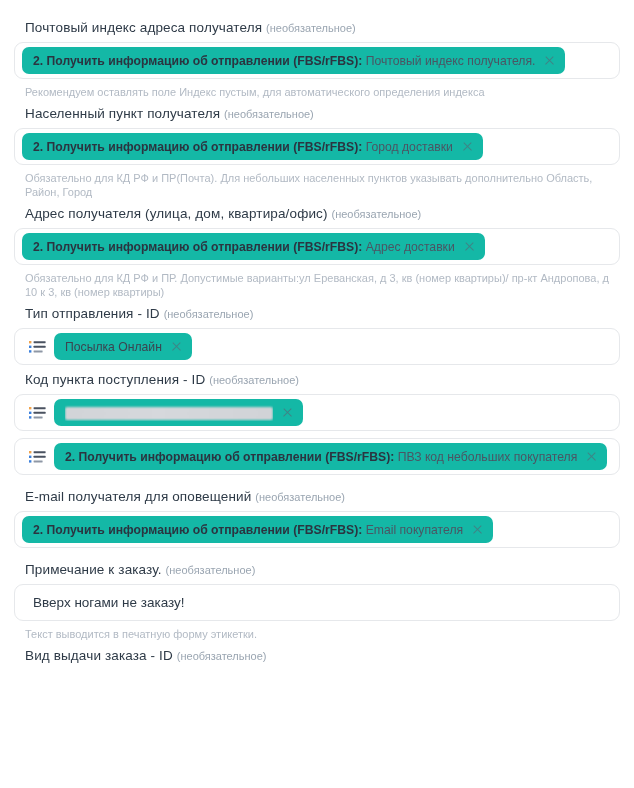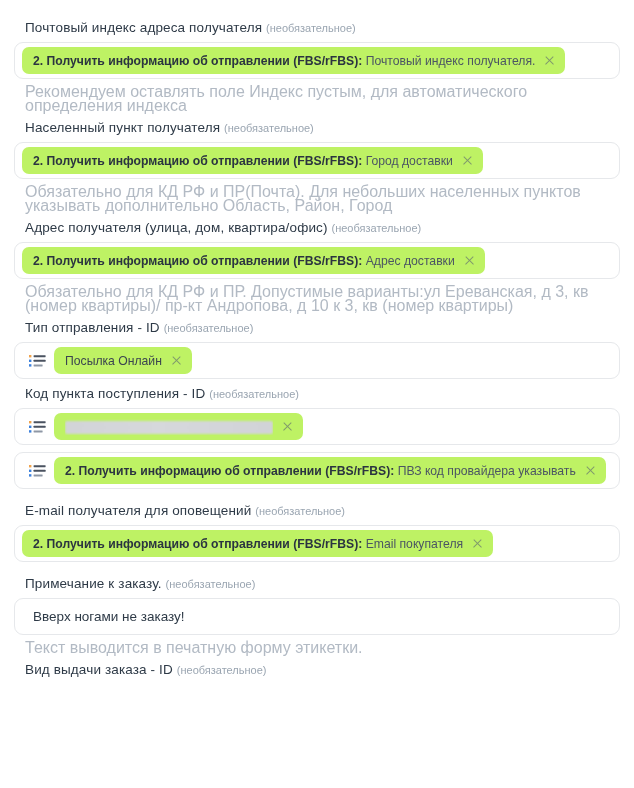--- a/index.html
+++ b/index.html
@@ -62,21 +62,21 @@
     margin-right: 1px;
     display: flex;
     align-items: center;
     justify-content: center;
   }
 
   
   .chip {
     display: inline-flex;
     align-items: center;
-    background: #bef264;
+    background: #14b8a6;
     border-radius: 7px;
     padding: 5px 8px 5px 11px;
     max-width: 100%;
     min-height: 27px;
   }
   .chip-text {
     font-size: 12.2px;
     line-height: 16px;
     white-space: nowrap;
     overflow: hidden;
@@ -130,21 +130,21 @@
   
   .text-value {
     font-size: 13.5px;
     line-height: 18px;
     color: #2e3a47;
     padding-left: 11px;
   }
 
   
   .hint {
-    font-size: 16px;
+    font-size: 11px;
     line-height: 14px;
     color: #b2bac4;
     padding: 6px 4px 0 11px;
     max-width: 600px;
   }
 </style>
 </head>
 <body>
 
 <div class="form">
@@ -223,21 +223,21 @@
           <svg width="17" height="14" viewBox="0 0 17 14">
             <rect x="0" y="1" width="2.4" height="2.4" fill="#f0a24b"></rect>
             <rect x="4.6" y="1.2" width="12" height="2" rx="0.4" fill="#4a5260"></rect>
             <rect x="0" y="5.6" width="2.4" height="2.4" fill="#3b7fdb"></rect>
             <rect x="4.6" y="5.8" width="12" height="2" rx="0.4" fill="#4a5260"></rect>
             <rect x="0" y="10.2" width="2.4" height="2.4" fill="#3b7fdb"></rect>
             <rect x="4.6" y="10.399999999999999" width="9" height="2" rx="0.4" fill="#8e97a5"></rect>
           </svg>
         </span>
         <div class="chip">
-          <span class="chip-text"><span class="src">2. Получить информацию об отправлении (FBS/rFBS):</span> <span class="val">ПВЗ код провайдера указывать</span></span>
+          <span class="chip-text"><span class="src">2. Получить информацию об отправлении (FBS/rFBS):</span> <span class="val">ПВЗ код небольших покупателя</span></span>
           <span class="chip-x"></span>
         </div>
       </div>
       <div style="height: 7px;"></div>
     </div>
     <div class="field">
       <div class="field-label"><span>E-mail получателя для оповещений</span> <span class="optional">(необязательное)</span></div>
       <div class="control">
         <div class="chip">
           <span class="chip-text"><span class="src">2. Получить информацию об отправлении (FBS/rFBS):</span> <span class="val">Email покупателя</span></span>

